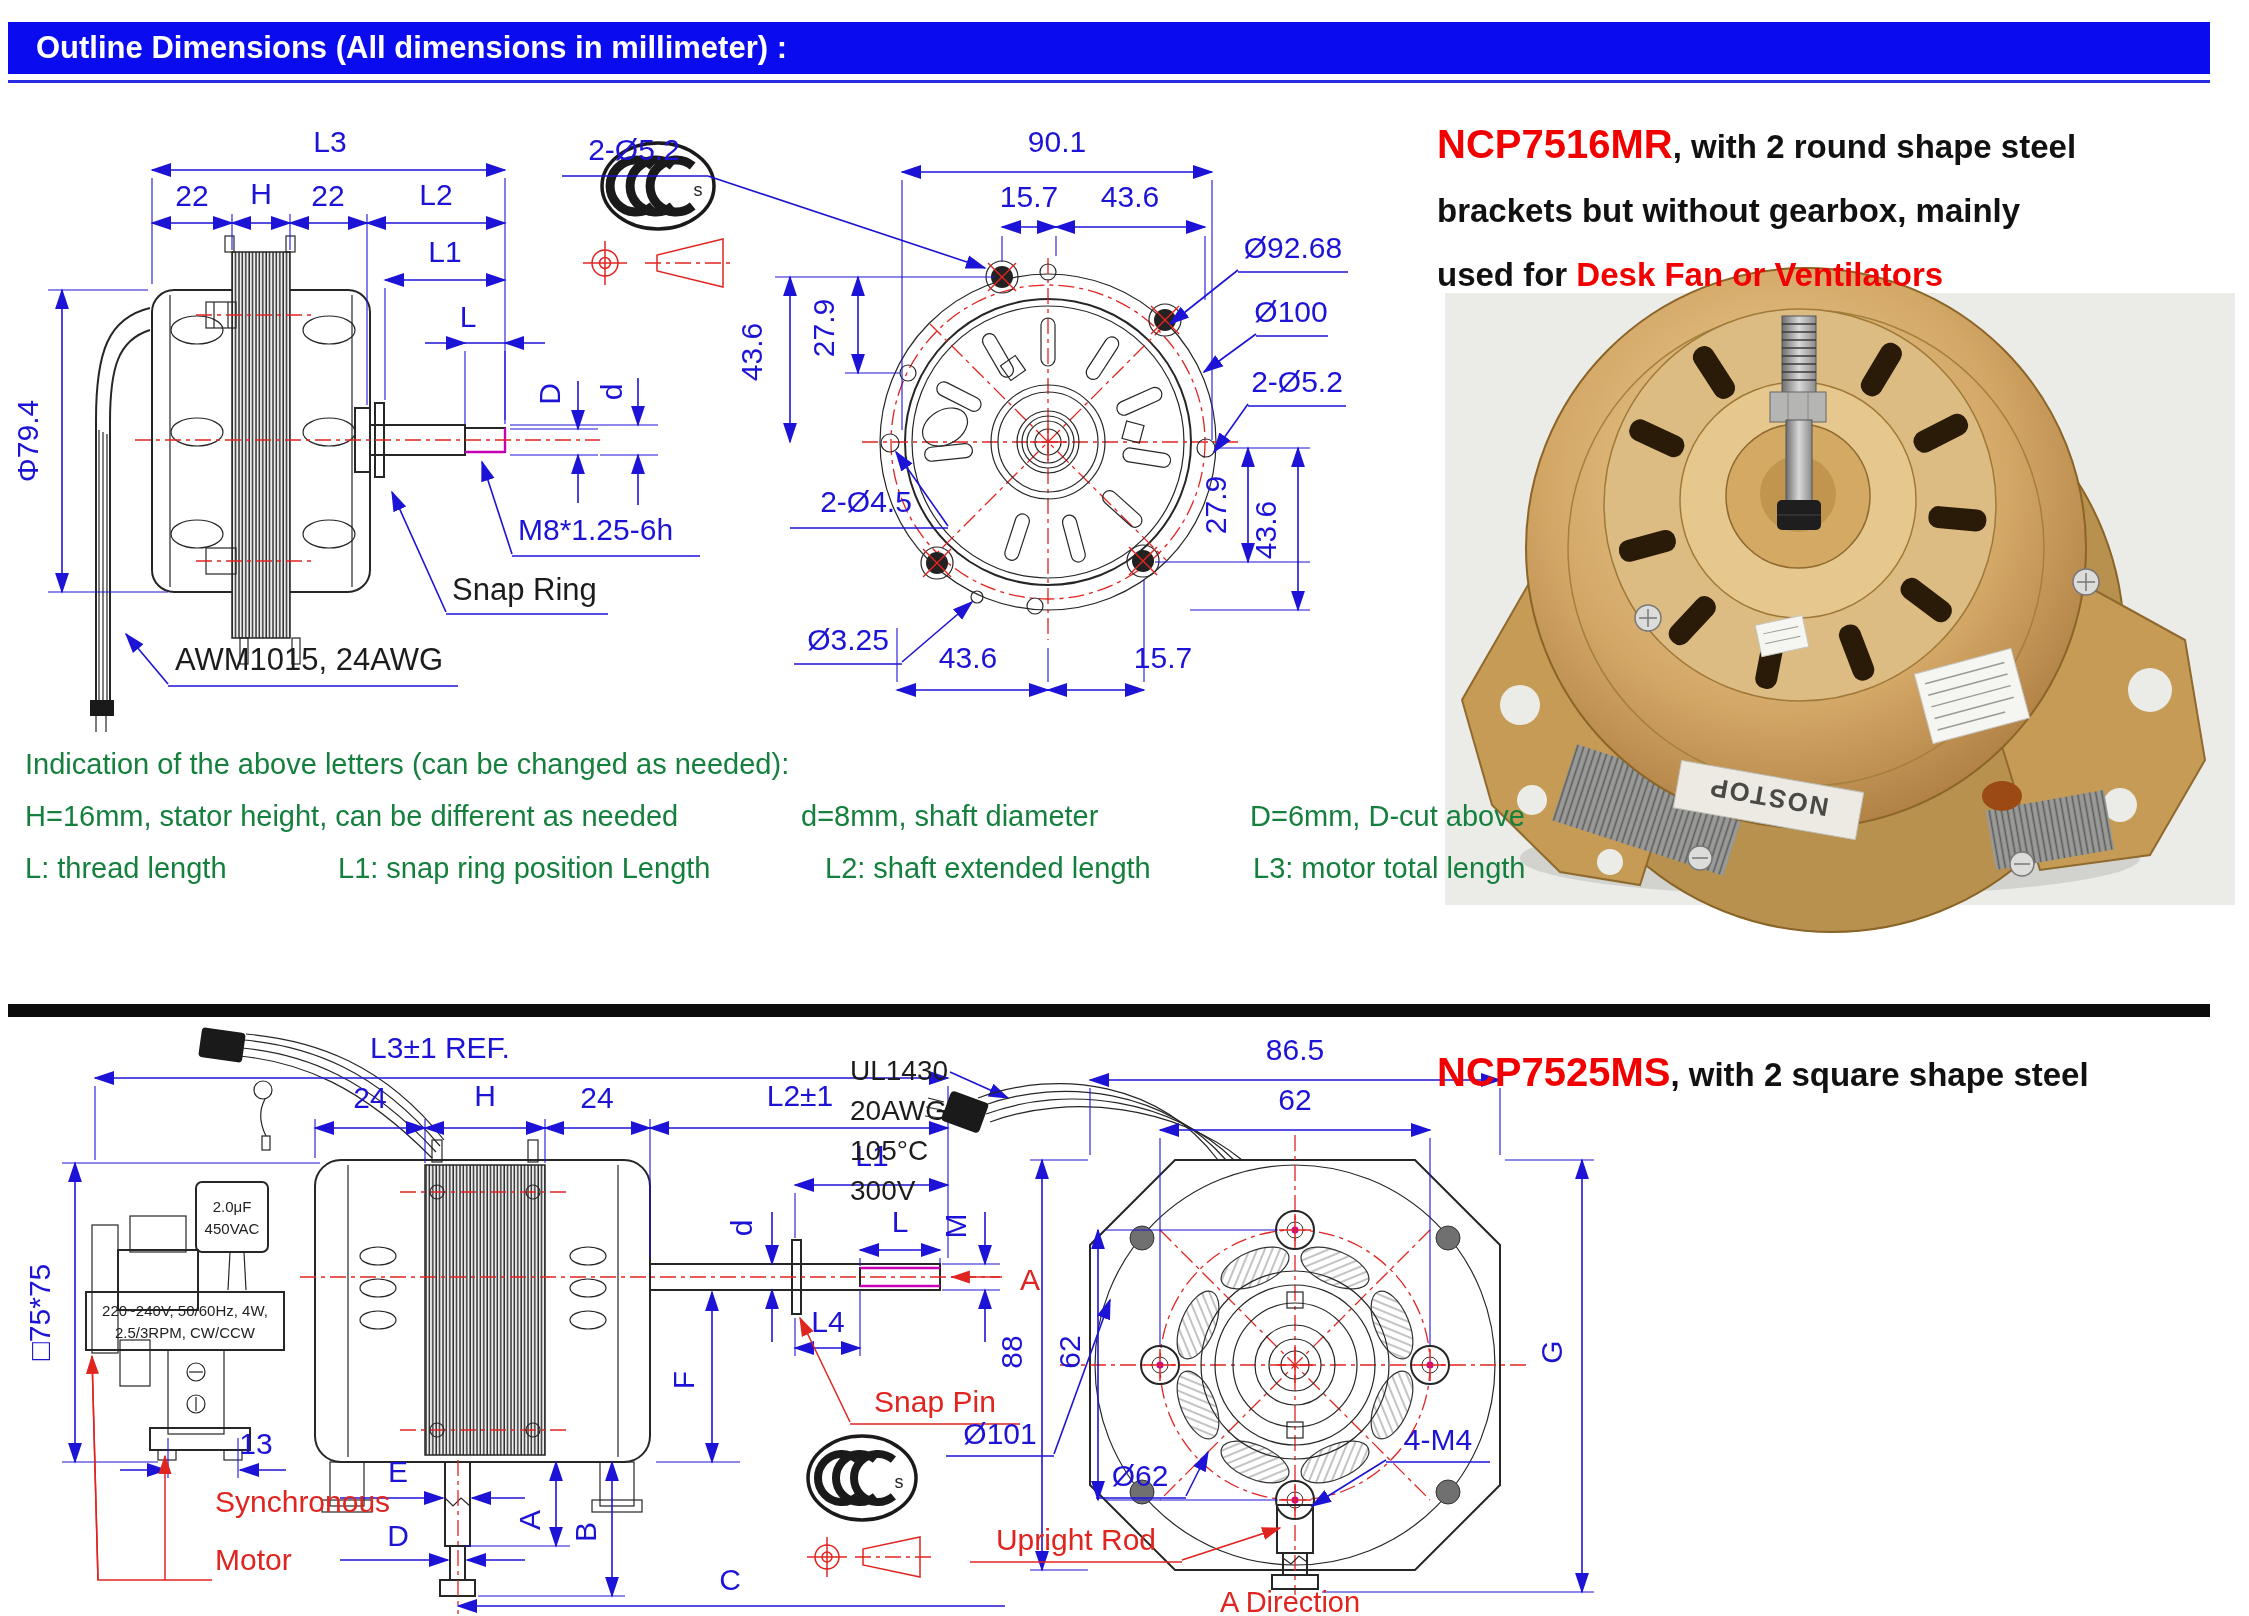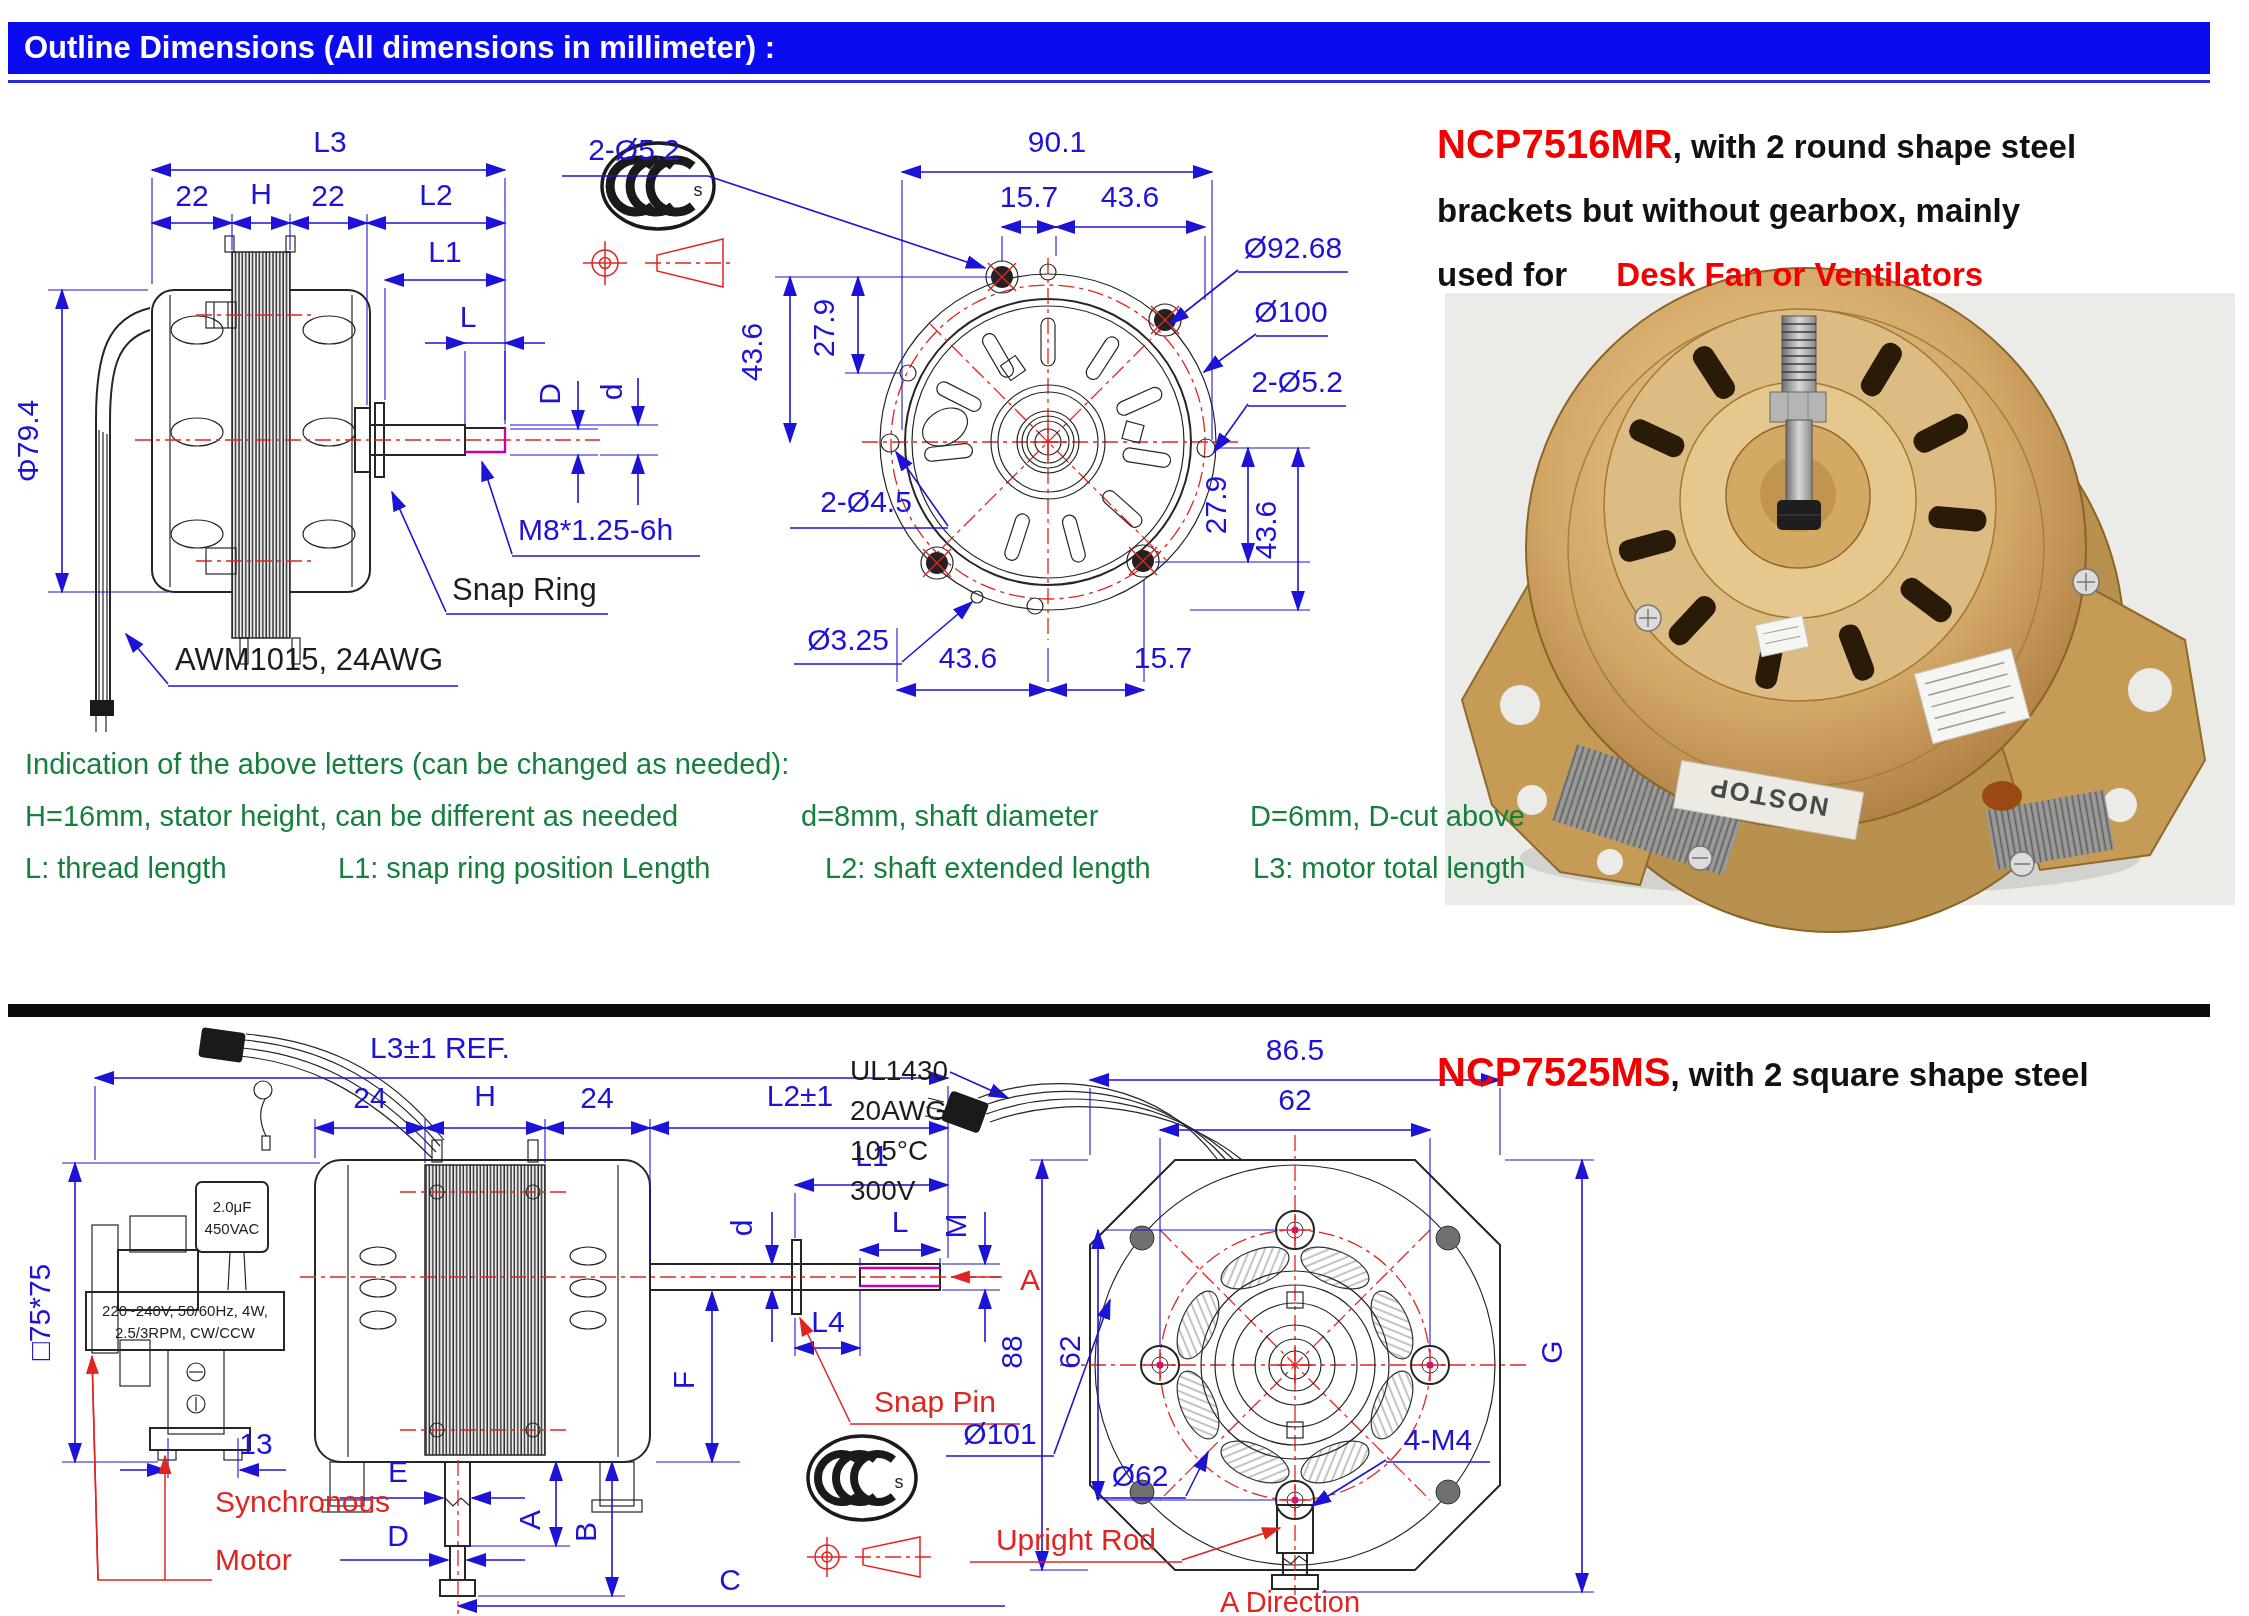--- a/index.html
+++ b/index.html
@@ -1,26 +1,26 @@
 <!DOCTYPE html>
 <html><head>
 <meta charset="utf-8">
 <style>
   html,body{margin:0;padding:0;background:#fff;}
   .page{position:relative;width:2249px;height:1616px;background:#fff;overflow:hidden;font-family:"Liberation Sans",sans-serif;}
   .titlebar{position:absolute;left:8px;top:22px;width:2202px;height:52px;background:#0b0bf0;color:#fff;
-    font:bold 31px/52px "Liberation Sans",sans-serif;padding-left:16px;box-sizing:border-box;}
+    font:bold 31px/52px "Liberation Sans",sans-serif;padding-left:28px;box-sizing:border-box;}
   .titleline{position:absolute;left:8px;top:80px;width:2202px;height:3px;background:#2a2ae0;}
   .divider{position:absolute;left:8px;top:1004px;width:2202px;height:13px;background:#0c0c0c;}
   .art{position:absolute;left:0;top:0;width:2249px;height:1616px;}
   .notes{position:absolute;left:0;top:0;width:2249px;height:1616px;pointer-events:none;}
   .notes span{position:absolute;white-space:nowrap;font:29px "Liberation Sans",sans-serif;color:#15803d;}
   .prod{position:absolute;white-space:nowrap;font:bold 33px/64px "Liberation Sans",sans-serif;color:#111;}
   .prod .mdl{color:#f20000;font-size:40px;}
-  .prod .rdtxt{color:#f20000;margin-left:40px;}
+  .prod .rdtxt{color:#f20000;}
   
   .k{fill:none;stroke:#262626;stroke-width:2;}
   .k1{fill:none;stroke:#262626;stroke-width:1.2;}
   .b{stroke:#1d13d6;stroke-width:1.6;fill:none;}
   .bt{stroke:#1d13d6;stroke-width:1.1;fill:none;}
   .r{stroke:#e02420;stroke-width:1.5;fill:none;}
   .rc{stroke:#e02420;stroke-width:1.3;fill:none;stroke-dasharray:16 5 4 5;}
   .m{stroke:#c800b4;stroke-width:2.4;fill:none;}
   text{font-family:"Liberation Sans",sans-serif;}
   .dt{fill:#1d13d6;font-size:30px;text-anchor:middle;}

